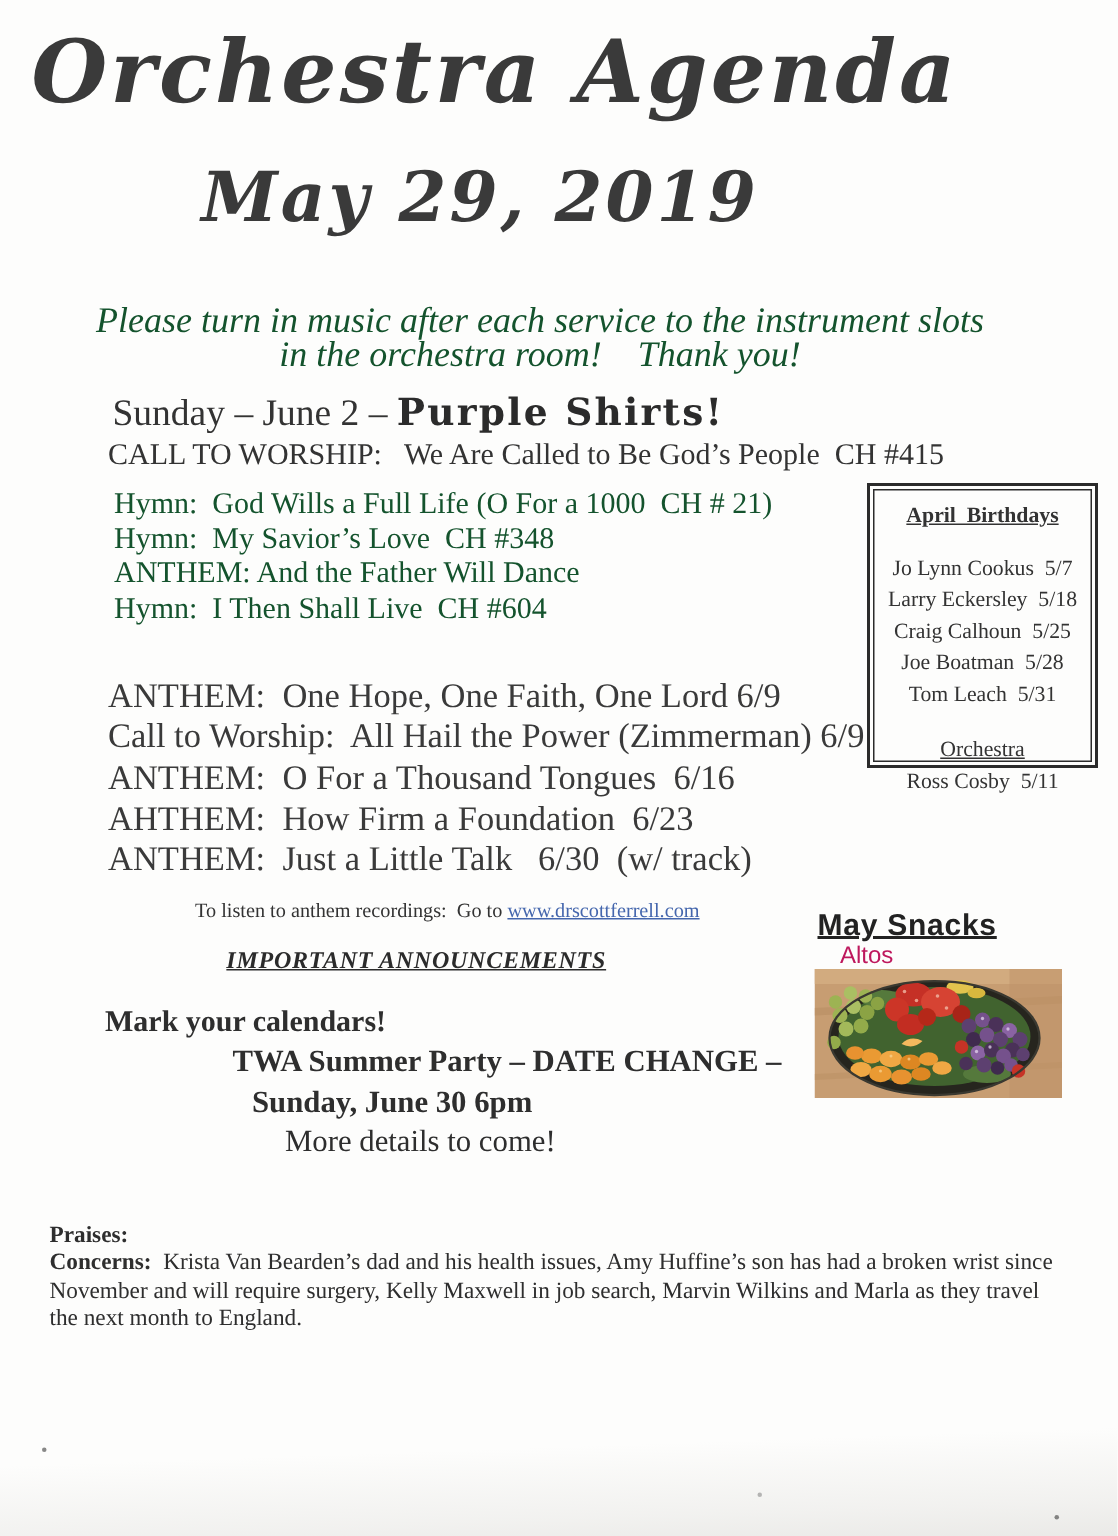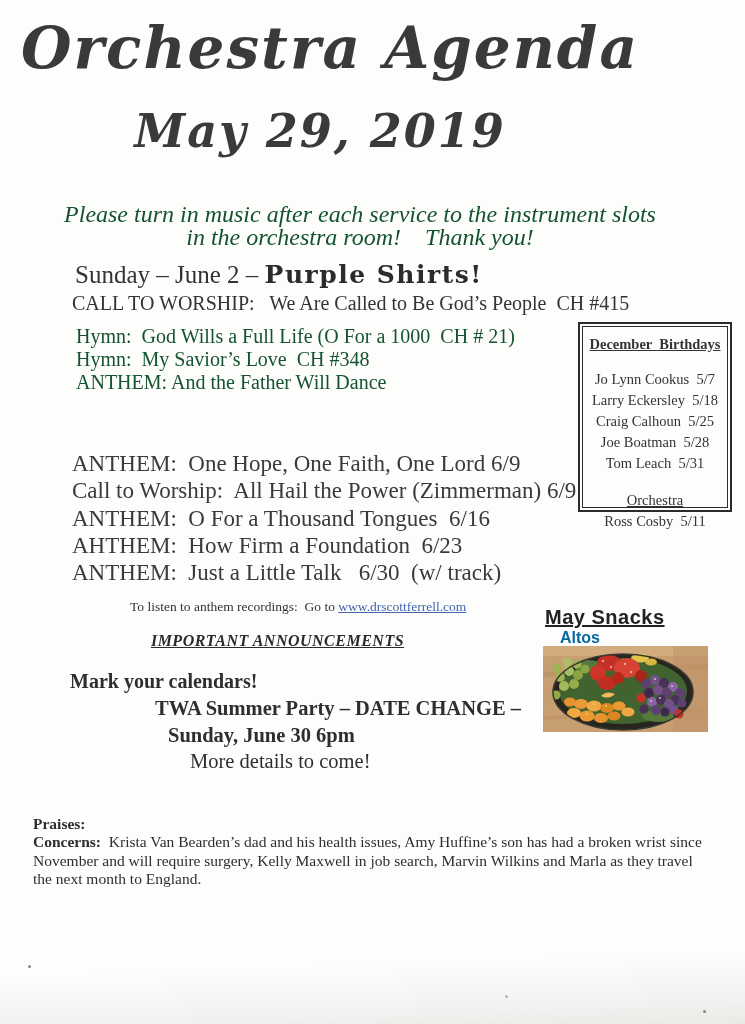--- a/index.html
+++ b/index.html
@@ -60,21 +60,21 @@
   .bday-sub{margin-top:18px;text-decoration:underline;}
   .bday-orch{margin-top:2px;line-height:21px;}
   
   .snacks-title{
     left:545px;top:606px;
     font-family:"Liberation Sans", sans-serif;font-weight:700;font-size:20px;
     letter-spacing:.5px;text-decoration:underline;color:#222;
   }
   .snacks-group{
     left:560px;top:629px;
-    font-family:"Liberation Sans", sans-serif;font-weight:700;font-size:16px;color:#0369a1;
+    font-family:"Liberation Sans", sans-serif;font-weight:400;font-size:16px;color:#be185d;
   }
   .photo{left:543px;top:646px;width:165px;height:86px;}
   
   .praises{left:33px;top:815px;font-weight:700;font-size:15.5px;}
   .concerns{left:33px;top:833px;width:675px;font-size:15.5px;line-height:18.5px;}
   .concerns b{font-size:15.5px;text-align:right;}
   
   .bottom-shade{
     left:0;bottom:0;width:745px;height:95px;
     background:linear-gradient(178deg, rgba(190,188,182,0) 40%, rgba(190,188,182,0.18) 80%, rgba(185,183,177,0.28) 100%);
@@ -96,40 +96,41 @@
   </div>
 
   <div class="abs service-heading"><span class="t">Sunday – June 2 – </span><span class="hl t">Purple Shirts!</span></div>
 
   <div class="abs ctw t">CALL TO WORSHIP:   We Are Called to Be God’s People  CH #415</div>
 
   <div class="abs hymns">
     <div class="t">Hymn:  God Wills a Full Life (O For a 1000  CH # 21)</div>
     <div class="t">Hymn:  My Savior’s Love  CH #348</div>
     <div class="t">ANTHEM: And the Father Will Dance</div>
+    <div class="t">Hymn:  I Then Shall Live  CH #604</div>
   </div>
 
   <div class="abs anthems">
     <div class="t">ANTHEM:  One Hope, One Faith, One Lord 6/9</div>
     <div class="t">Call to Worship:  All Hail the Power (Zimmerman) 6/9</div>
     <div class="t">ANTHEM:  O For a Thousand Tongues  6/16</div>
     <div class="t">AHTHEM:  How Firm a Foundation  6/23</div>
     <div class="t">ANTHEM:  Just a Little Talk   6/30  (w/ track)</div>
   </div>
 
   <div class="abs recordings"><span class="t">To listen to anthem recordings:  Go to </span><a href="#" class="t">www.drscottferrell.com</a></div>
 
   <div class="abs ann-heading t">IMPORTANT ANNOUNCEMENTS</div>
   <div class="abs ann1 t">Mark your calendars!</div>
   <div class="abs ann2 t">TWA Summer Party – DATE CHANGE –</div>
   <div class="abs ann3 t">Sunday, June 30 6pm</div>
   <div class="abs ann4 t">More details to come!</div>
 
   <div class="abs bday-box">
-    <div class="bday-title t">December  Birthdays</div>
+    <div class="bday-title t">April  Birthdays</div>
     <div class="bday-list">
       <div class="t">Jo Lynn Cookus  5/7</div>
       <div class="t">Larry Eckersley  5/18</div>
       <div class="t">Craig Calhoun  5/25</div>
       <div class="t">Joe Boatman  5/28</div>
       <div class="t">Tom Leach  5/31</div>
     </div>
     <div class="bday-sub t">Orchestra</div>
     <div class="bday-orch t">Ross Cosby  5/11</div>
   </div>

